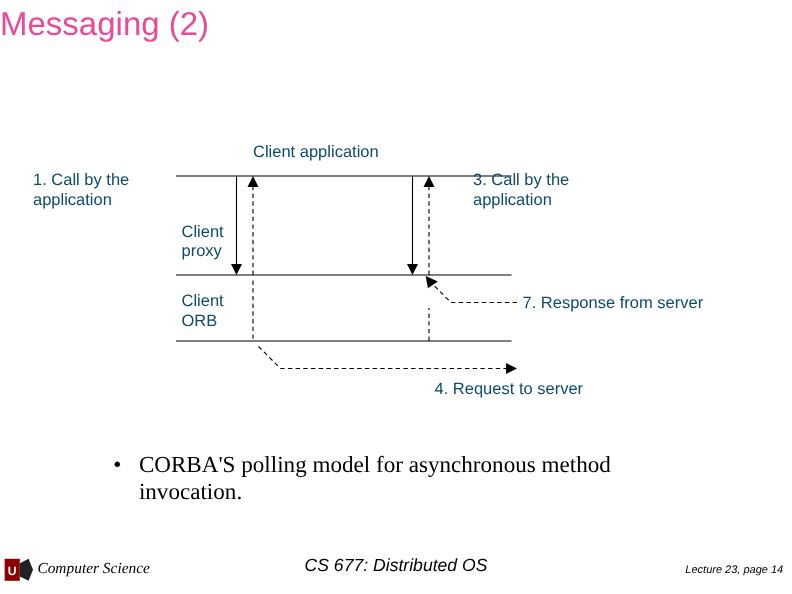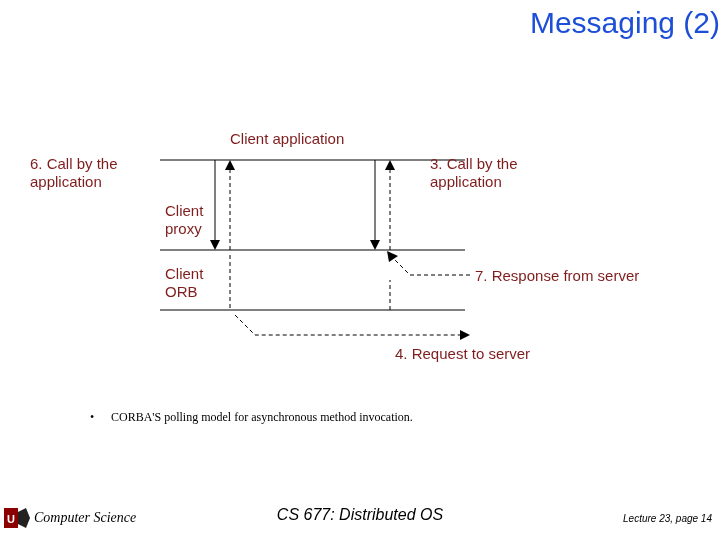--- a/index.html
+++ b/index.html
@@ -5,46 +5,46 @@
   * { margin: 0; padding: 0; box-sizing: border-box; }
   body {
     width: 720px;
     height: 540px;
     background: #fff;
     font-family: Arial, Helvetica, sans-serif;
     position: relative;
     overflow: hidden;
   }
   .title {
-    text-align: right;
+    text-align: left;
     font-size: 30px;
-    color: #1d4ed8;
+    color: #ec4899;
     padding-top: 6px;
     font-family: Arial, sans-serif;
   }
   .diagram {
     position: absolute;
     left: 70px;
     top: 100px;
     width: 600px;
     height: 280px;
   }
   .lbl {
     position: absolute;
     font-size: 15px;
     line-height: 1.2;
-    color: #7f1d1d;
+    color: #0c4a6e;
   }
   .bullet-area {
     position: absolute;
-    left: 90px;
+    left: 103px;
     top: 410px;
     width: 560px;
     font-family: "Times New Roman", serif;
-    font-size: 12px;
+    font-size: 21px;
   }
   .bullet-area .dot {
     display: inline-block;
     width: 18px;
     vertical-align: top;
   }
   .bullet-area .txt {
     display: inline-block;
     width: 520px;
   }
@@ -120,21 +120,21 @@
     <polyline class="dashed" points="400,175 340,175 320,155"></polyline>
     <polygon class="arrow" points="317,151 319,162 328,156"></polygon>
 
     <polyline class="dashed" points="165,215 185,235 395,235"></polyline>
     <polygon class="arrow" points="400,235 390,230 390,240"></polygon>
 
     <line class="dashed" x1="320" y1="210" x2="320" y2="180"></line>
   </svg>
 
   <div class="lbl" style="left:160px; top:30px;">Client application</div>
-  <div class="lbl" style="left:-40px; top:55px; white-space:pre;">6. Call by the
+  <div class="lbl" style="left:-40px; top:55px; white-space:pre;">1. Call by the
 application</div>
   <div class="lbl" style="left:360px; top:55px; white-space:pre;">3. Call by the
 application</div>
   <div class="lbl" style="left:95px; top:102px; white-space:pre;">Client
 proxy</div>
   <div class="lbl" style="left:405px; top:167px;">7. Response from server</div>
   <div class="lbl" style="left:95px; top:165px; white-space:pre;">Client
 ORB</div>
   <div class="lbl" style="left:325px; top:245px;">4. Request to server</div>
 </div>

